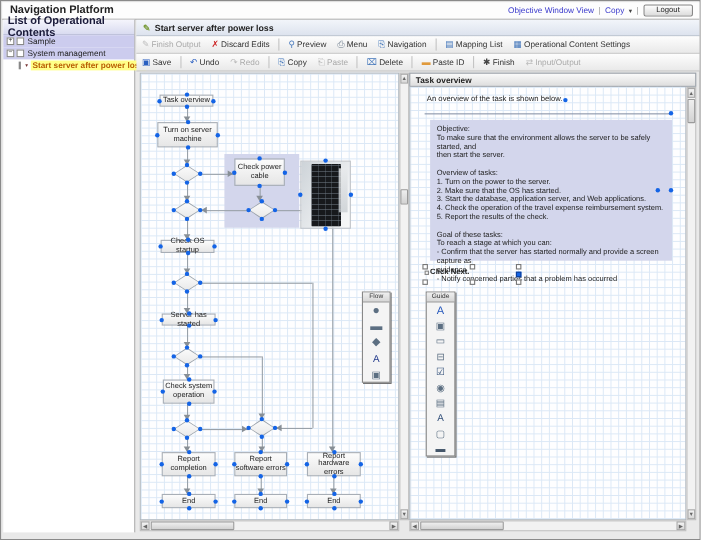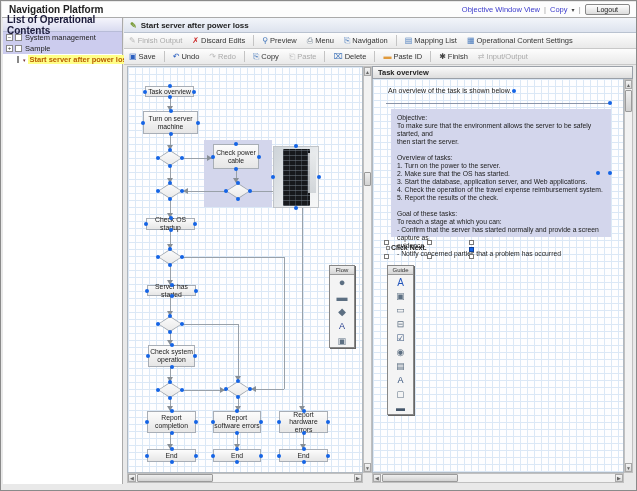--- a/index.html
+++ b/index.html
@@ -98,28 +98,28 @@
       <span class="tb-link"><span>Copy</span> <span class="caret">▾</span></span>
       <span class="tb-sep">|</span>
       <button class="logout-btn">Logout</button>
     </span>
   </div>
 
   <div class="abs sidebar">
     <div class="side-header">List of Operational Contents</div>
     <div id="tree">
         <div class="tree-row sel">
+          <div class="toggle">+</div>
+          <div class="cbx"></div>
+          <div>Sample</div>
+        </div>
+        <div class="tree-row sel">
           <div class="toggle">−</div>
           <div class="cbx"></div>
           <div>System management</div>
-        </div>
-        <div class="tree-row sel">
-          <div class="toggle">+</div>
-          <div class="cbx"></div>
-          <div>Sample</div>
         </div>
         <div class="tree-row" style="padding-left: 14px;">
           <div class="cbx"></div>
           <div class="node-ico"></div>
           <div class="mini-caret">▾</div>
           <div class="hl-label">Start server after power loss</div>
         </div>
       </div>
   </div>
 

